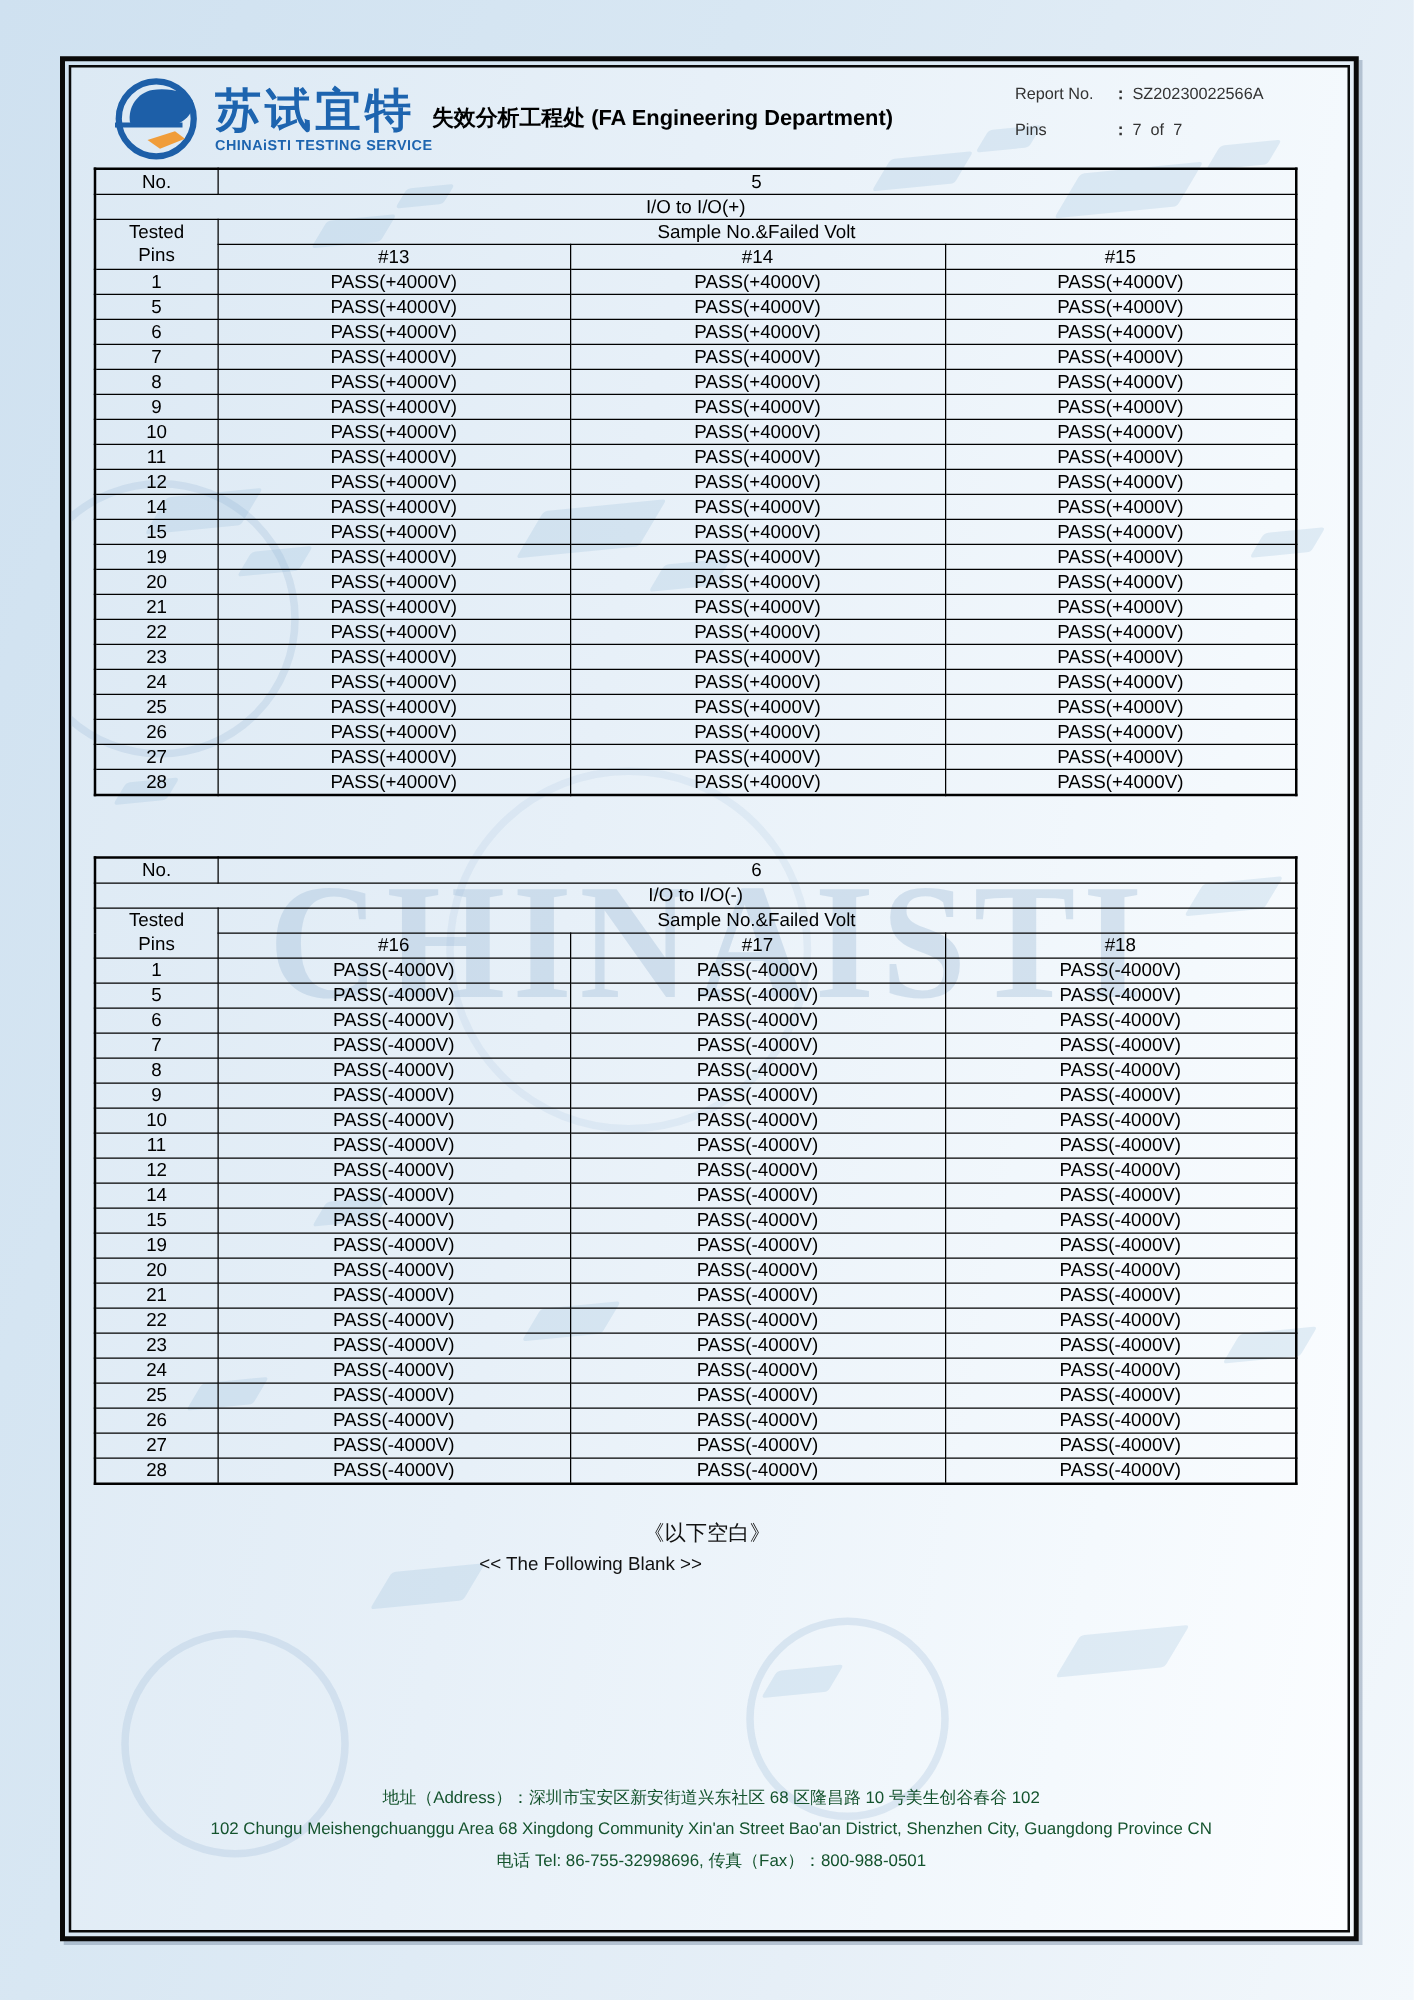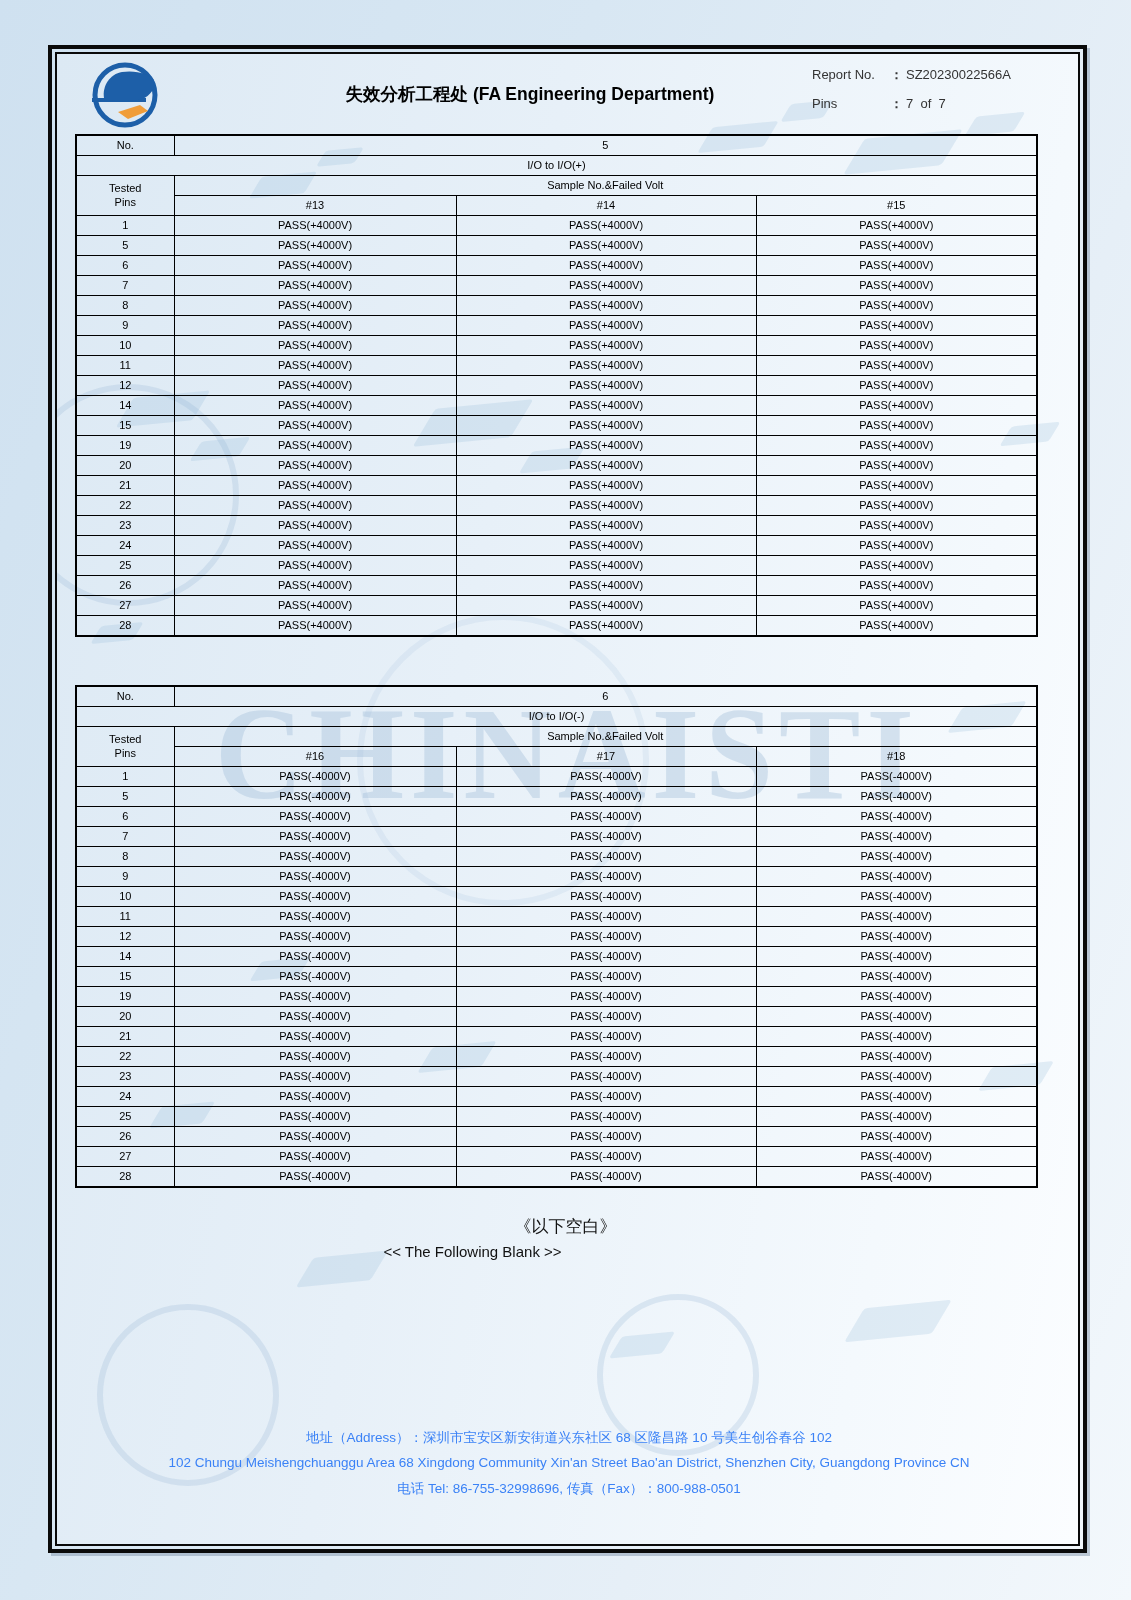--- a/index.html
+++ b/index.html
@@ -29,34 +29,34 @@
   .logo-cn{font-size:37px;font-weight:bold;color:#1d64af;letter-spacing:3px;line-height:1;}
   .logo-en{font-size:11.5px;font-weight:bold;color:#1d64af;letter-spacing:.4px;margin-top:4px;}
   .dept-title{position:absolute;left:300px;top:82px;width:460px;text-align:center;
     font-size:17.5px;font-weight:bold;color:#000;}
   .report-info{position:absolute;left:812px;top:66px;font-size:13px;color:#333;}
   .ri-row{margin-bottom:11px;white-space:pre;}
   .ri-label{display:inline-block;width:78px;}
   .ri-sep{display:inline-block;width:16px;font-weight:bold;}
   
   table.rpt{position:absolute;left:75px;width:961px;border-collapse:collapse;
-    table-layout:fixed;font-size:11px;color:#000;}
+    table-layout:fixed;font-size:15px;color:#000;}
   table.rpt td{border:1.5px solid #000;height:19px;padding:0 2px;text-align:center;
     vertical-align:middle;line-height:1.05;overflow:hidden;}
   table.rpt{border:2px solid #000;}
   .tbl1{top:134px;}
   .tbl2{top:685px;}
   .tp{width:52px;margin:0 auto;line-height:1.25;}
   
   .blank-cn{position:absolute;left:0;top:1215px;width:1131px;text-align:center;
     font-size:17px;color:#111;}
   .blank-en{position:absolute;left:0;top:1243px;width:945px;text-align:center;
     font-size:15px;color:#111;}
   
-  .ft{position:absolute;left:60px;width:1018px;text-align:center;color:#3b82f6;font-size:13.5px;}
+  .ft{position:absolute;left:60px;width:1018px;text-align:center;color:#14532d;font-size:13.5px;}
   .ft1{top:1429px;}
   .ft2{top:1455px;}
   .ft3{top:1480px;}
   .ft4{top:1501px;font-weight:bold;color:#1c1ca8;text-decoration:underline;}
 </style>
 </head>
 <body>
 
 <div class="page">
 
@@ -94,20 +94,24 @@
 
   <div class="logo">
     <span>
       <svg width="76" height="72" viewBox="0 0 76 72">
         <circle cx="37" cy="37" r="30" fill="none" stroke="#1d5fa8" stroke-width="5"></circle>
         <path d="M4 44 L58 44 L58 40 L4 40 Z" fill="#1d5fa8"></path>
         <path d="M16 40 C14 28 22 16 34 14 C48 12 62 16 66 22 C68 30 62 38 54 41 C42 44 20 44 16 40 Z" fill="#1d5fa8"></path>
         <path d="M30 54 L52 47 L60 53 L40 61 Z" fill="#f09d3a"></path>
       </svg>
     </span>
+    <div class="logo-text">
+      <div class="logo-cn">苏试宜特</div>
+      <div class="logo-en">CHINAiSTI TESTING SERVICE</div>
+    </div>
   </div>
 
   <div class="dept-title">失效分析工程处 (FA Engineering Department)</div>
 
   <div class="report-info">
     <div class="ri-row"><span class="ri-label">Report No.</span><span class="ri-sep">：</span><span class="ri-value">SZ20230022566A</span></div>
     <div class="ri-row"><span class="ri-label">Pins</span><span class="ri-sep">：</span><span class="ri-value">7  of  7</span></div>
   </div>
 
   <table class="rpt tbl1">

